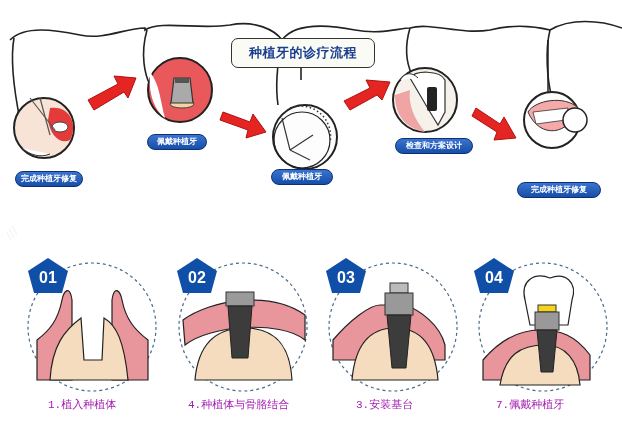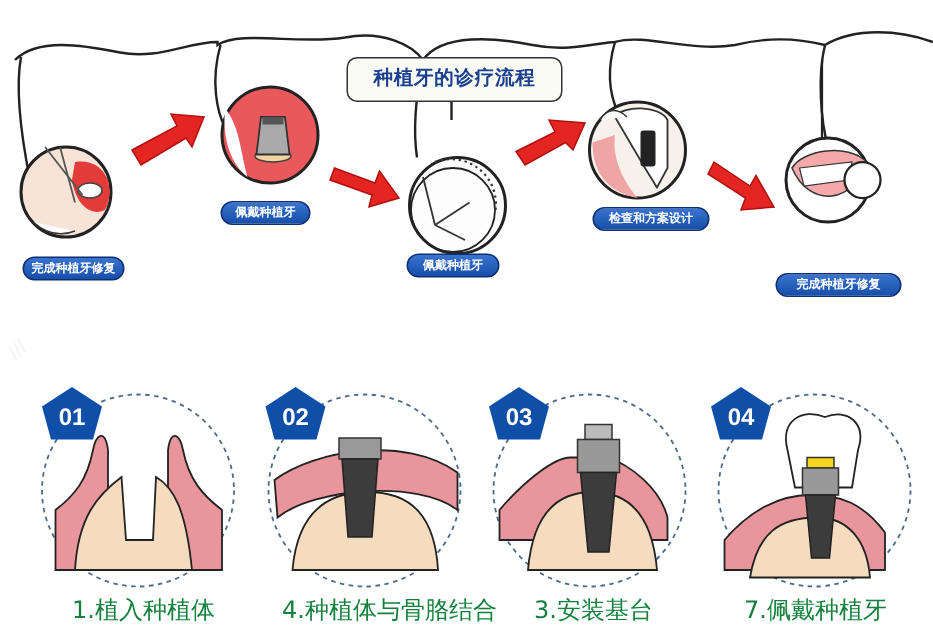--- a/index.html
+++ b/index.html
@@ -11,21 +11,21 @@
     color: #1b3f8f; font-weight: bold; font-size: 13px; text-align: center; line-height: 27px;
     letter-spacing: 0.5px;
   }
   .pill {
     position: absolute; height: 16px; border-radius: 8px;
     background: linear-gradient(#3a74d0, #164ea8);
     border: 1.5px solid #0d2f73; color: #fff; font-size: 8px; font-weight: bold;
     text-align: center; line-height: 13px; white-space: nowrap;
   }
   .step-label {
-    position: absolute; top: 397px; font-size: 16px; color: #15803d; white-space: nowrap;
+    position: absolute; top: 397px; font-size: 11px; color: #a21caf; white-space: nowrap; font-family: Liberation Mono, monospace;
   }
   .badge-num {
     font-family: "Liberation Sans", sans-serif; font-weight: bold; font-size: 16px; fill: #fff;
   }
   svg { position: absolute; left: 0; top: 0; }
 </style>
 </head>
 <body>
 
 <svg width="622" height="427" viewBox="0 0 622 427">

